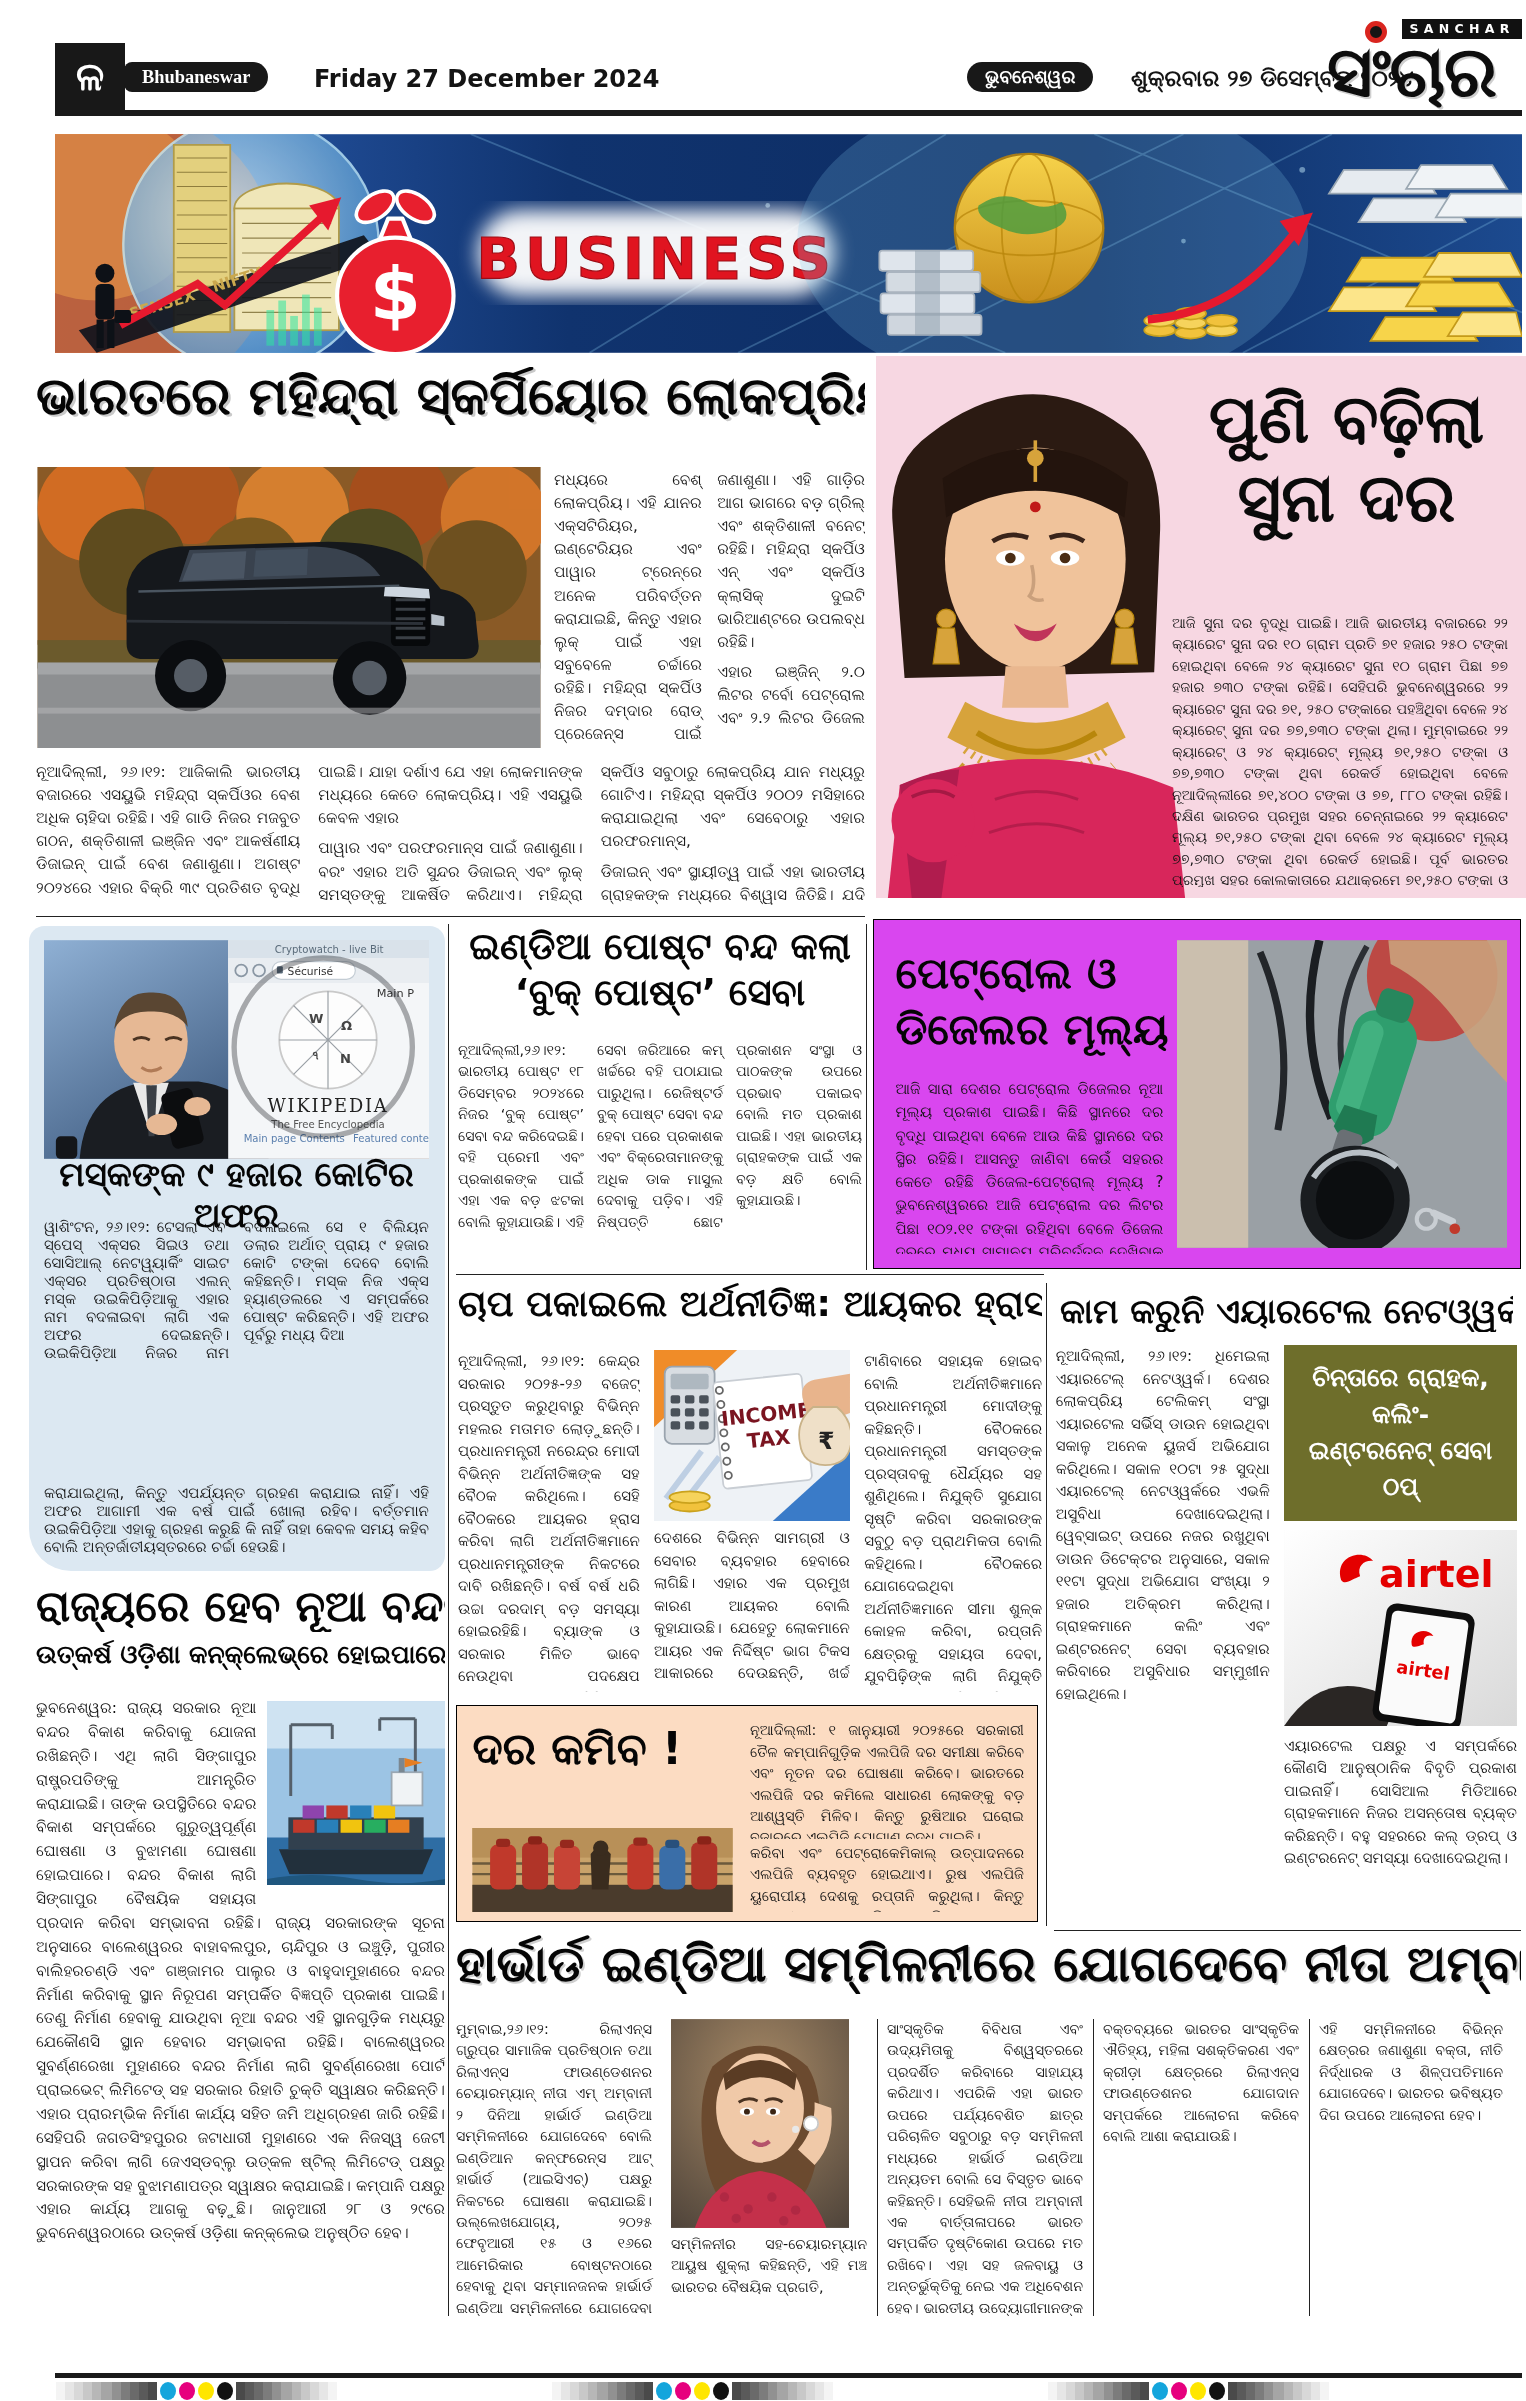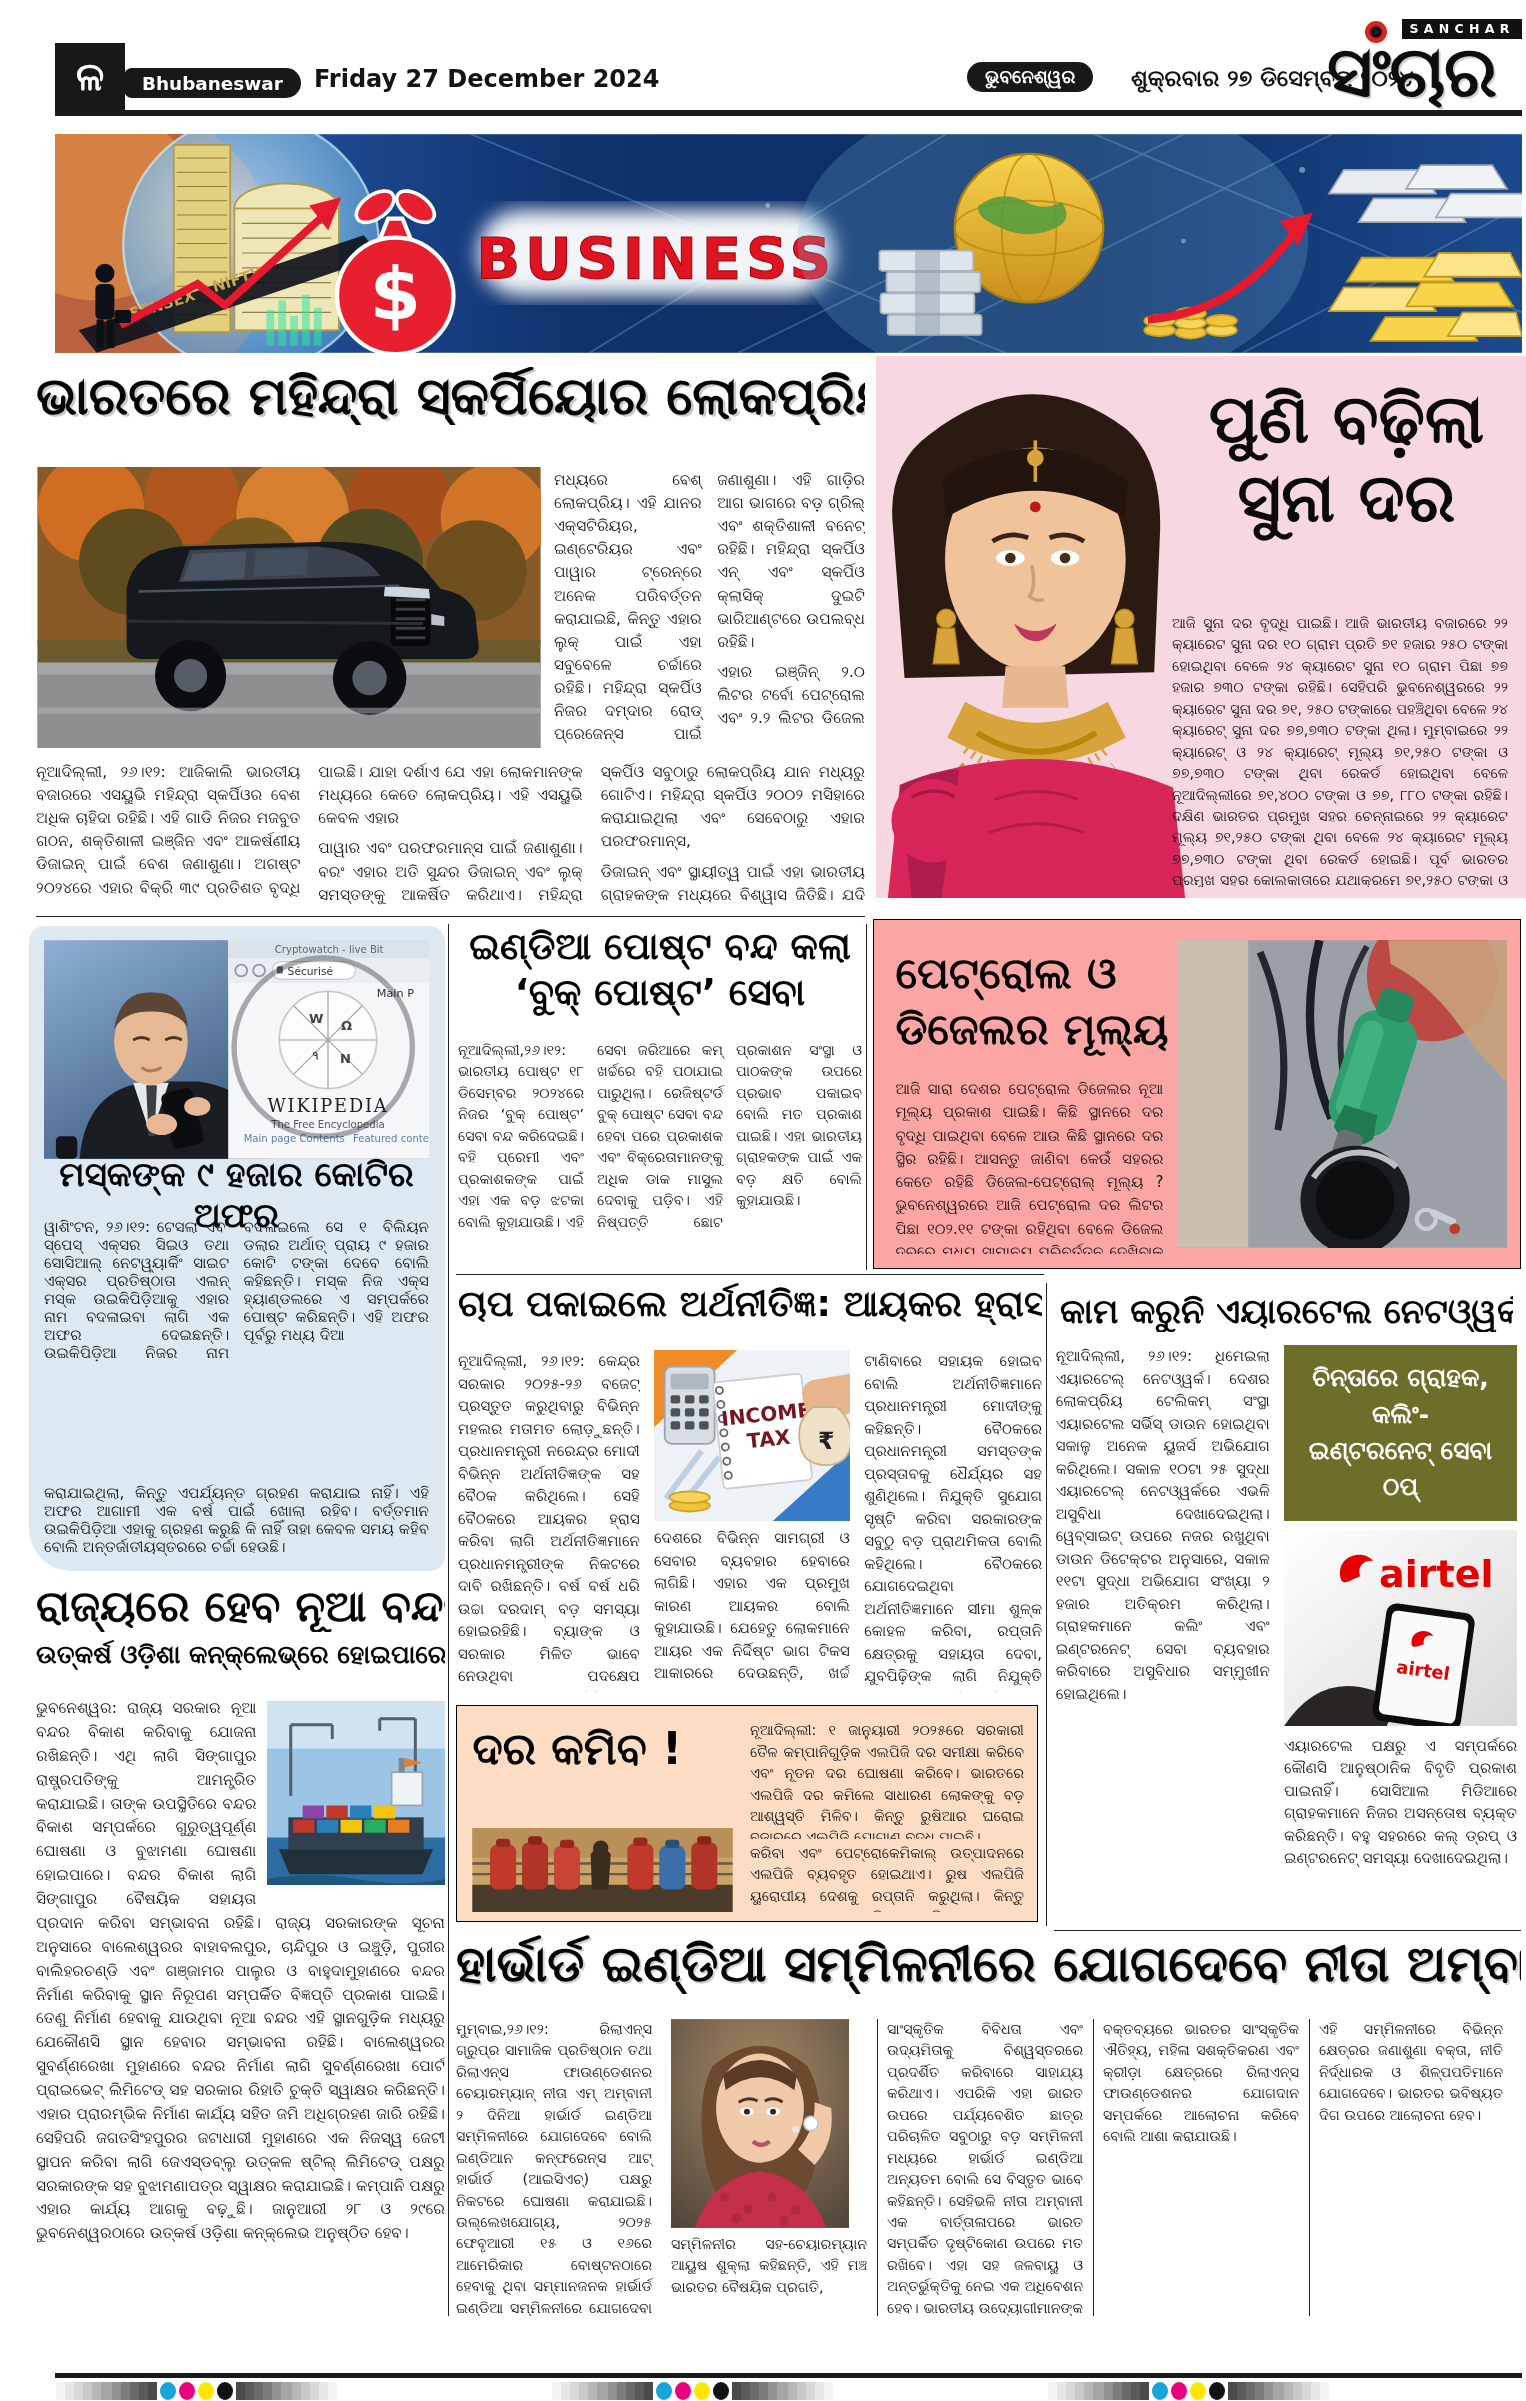--- a/index.html
+++ b/index.html
@@ -7,21 +7,21 @@
         font-family:"DejaVu Sans","Liberation Sans",sans-serif;color:#141414;}
   .abs{position:absolute;}
   .just{text-align:justify;text-justify:inter-word;}
   .clip{overflow:hidden;}
   .odbody{font-size:15.4px;line-height:1.5;color:#161616;}
   
   .logo-block{left:55px;top:43px;width:70px;height:67px;background:#181818;display:flex;align-items:center;justify-content:center;}
   .logo-glyph{color:#fff;font-size:39px;font-weight:bold;}
   .pill{background:#181818;color:#fff;font-weight:bold;border-radius:8.3px 15.4px 15.4px 8.3px;
         display:flex;align-items:center;padding:0 18px;height:30px;font-size:18.4px;white-space:nowrap;}
-  .pill-en{left:124px;top:68px;}
+  .pill-en{left:124px;top:62px;font-family:Liberation Serif, serif;}
   .date-en{left:314px;top:65px;font-size:24px;font-weight:bold;white-space:nowrap;}
   .pill-od{left:967px;top:62px;border-radius:15.4px;}
   .date-od{left:1131px;top:65px;font-size:22.6px;font-weight:bold;white-space:nowrap;}
   .masthead-art{left:1327px;top:15.4px;width:196px;height:99px;}
   .sanchar-label{position:absolute;top:3.6px;right:1.2px;background:#111;color:#fff;font-size:12.5px;
         letter-spacing:5.3px;padding:2.4px 7.1px;font-weight:bold;}
   .sanchar-title{position:absolute;left:0;top:15.4px;font-size:70px;font-weight:bold;color:#0d0d0d;
         letter-spacing:-1.2px;text-shadow:1.8px 1.8px 0 #cfcfcf;white-space:nowrap;}
   .red-dot{position:absolute;left:38px;top:6px;width:12px;height:12px;background:#151515;
         border:5.3px solid #d9251f;border-radius:50%;box-shadow:0 0 0 2.4px #fff;}
@@ -50,21 +50,21 @@
   .musk-card{left:28.5px;top:926px;width:416px;height:645px;background:#dce8f2;border-radius:15.4px 15.4px 15.4px 42px;}
   .musk-photo{position:absolute;left:15.4px;top:14.3px;width:385px;height:219px;}
   .musk-card h2{position:absolute;left:0;top:228px;width:100%;margin:0;text-align:center;font-size:34px;color:#050505;}
   .musk-cols{position:absolute;left:15.4px;top:292px;width:385px;height:260px;column-count:2;column-gap:14.3px;font-size:15px;}
   .musk-tail{position:absolute;left:15.4px;top:558px;width:385px;height:77px;font-size:15px;}
   
   .indiapost{left:458px;top:924px;width:404px;height:344px;}
   .ip-head{text-align:center;font-weight:bold;font-size:37px;line-height:1.25;color:#050505;white-space:nowrap;}
   .ip-body{position:absolute;left:0;top:116px;width:404px;height:223px;column-count:3;column-gap:13px;font-size:14.3px;line-height:1.5;}
   
-  .petrol-card{left:873px;top:919px;width:648px;height:350px;background:#fca5a5;border:1.8px solid #000;box-sizing:border-box;}
+  .petrol-card{left:873px;top:919px;width:648px;height:350px;background:#d946ef;border:1.8px solid #000;box-sizing:border-box;}
   .pet-head{position:absolute;left:21.4px;top:26px;font-weight:bold;font-size:43px;line-height:1.3;color:#050505;white-space:nowrap;}
   .pet-body{position:absolute;left:21.4px;top:158px;width:268px;height:176px;font-size:15px;line-height:1.55;}
   .nozzle-art{position:absolute;right:13px;top:20px;width:330px;height:308px;}
   
   .econ{left:458px;top:1283px;width:584px;height:412px;}
   .econ h2{margin:0;font-size:36px;white-space:nowrap;overflow:hidden;color:#050505;}
   .econ-row{position:absolute;left:0;top:67px;width:584px;height:342px;display:flex;gap:14.3px;}
   .econ-col{font-size:15px;line-height:1.5;overflow:hidden;}
   .tax-art{width:196px;height:171px;display:block;margin-bottom:6px;}
   

